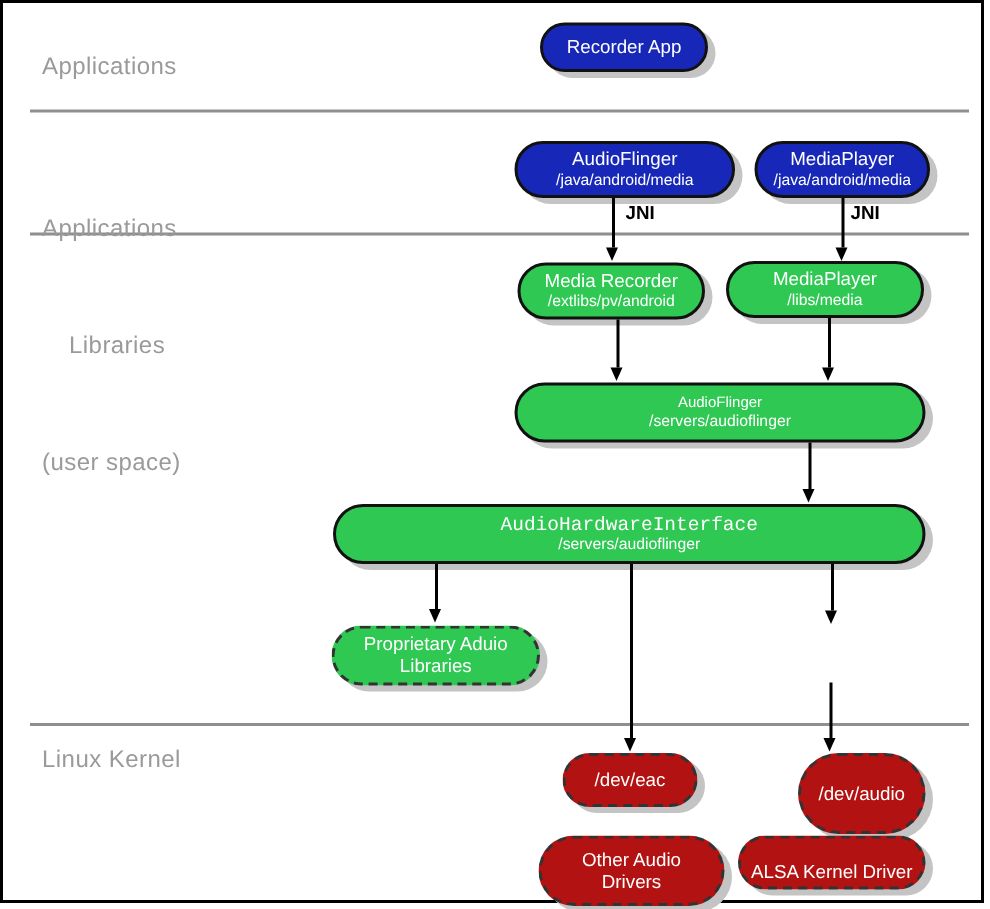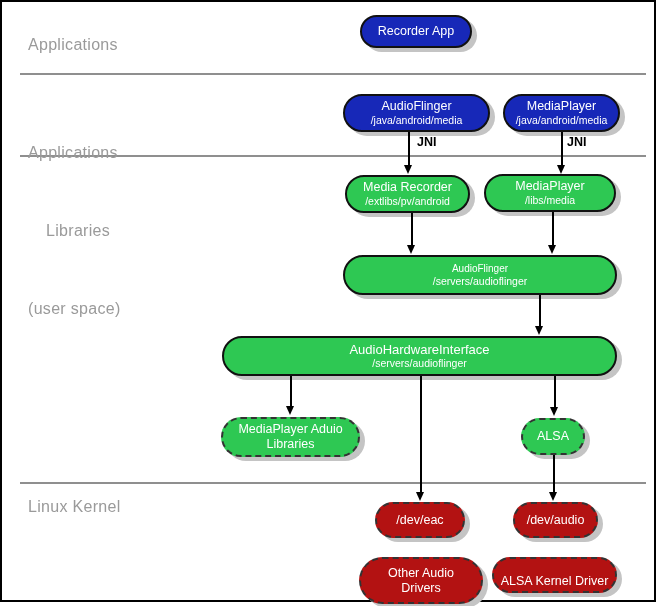--- a/index.html
+++ b/index.html
@@ -97,47 +97,44 @@
 
   <div class="pill green" style="left:343px;top:255px;width:274px;height:40px;">
     <span class="t" style="font-size:10px;text-align:center;">AudioFlinger</span>
     <span class="pth">/servers/audioflinger</span>
   </div>
 
   <div class="vl" style="left:539px;top:295px;height:31px;"></div>
   <div class="ah" style="left:535px;top:326px;"></div>
 
   <div class="pill green" style="left:222px;top:336px;width:395px;height:40px;">
-    <span class="t" style="font-size:13px;">AudioHardwareInterface</span>
+    <span class="t" style="font-size:13px;font-family:Liberation Mono, monospace;">AudioHardwareInterface</span>
     <span class="pth">/servers/audioflinger</span>
   </div>
 
   <div class="vl" style="left:290px;top:376px;height:30px;"></div>
   <div class="ah" style="left:286px;top:406px;"></div>
 
   <div class="vl" style="left:420px;top:376px;height:116px;"></div>
   <div class="ah" style="left:416px;top:492px;"></div>
 
   <div class="vl" style="left:554px;top:376px;height:31px;"></div>
   <div class="ah" style="left:550px;top:407px;"></div>
 
   <div class="pill green dashed" style="left:221px;top:417px;width:139px;height:40px;">
-    <span class="wrap-title">MediaPlayer Aduio Libraries</span>
-  </div>
-  <div class="pill green dashed" style="left:521px;top:418px;width:64px;height:37px;">
-    <span class="t">ALSA</span>
+    <span class="wrap-title">Proprietary Aduio Libraries</span>
   </div>
 
   <div class="vl" style="left:553px;top:455px;height:37px;"></div>
   <div class="ah" style="left:549px;top:492px;"></div>
 
   <div class="pill red dashed" style="left:375px;top:502px;width:90px;height:36px;">
     <span class="t">/dev/eac</span>
   </div>
-  <div class="pill red dashed" style="left:513px;top:502px;width:85px;height:36px;">
+  <div class="pill red dashed" style="left:532px;top:502px;width:85px;height:54px;">
     <span class="t">/dev/audio</span>
   </div>
   <div class="pill red dashed" style="left:359px;top:557px;width:124px;height:47px;">
     <span class="t">Other Audio Drivers</span>
   </div>
   <div class="pill red dashed" style="left:492px;top:557px;width:125px;height:36px;justify-content:flex-end;">
     <span class="t">ALSA Kernel Driver</span>
   </div>
 </div>
 

